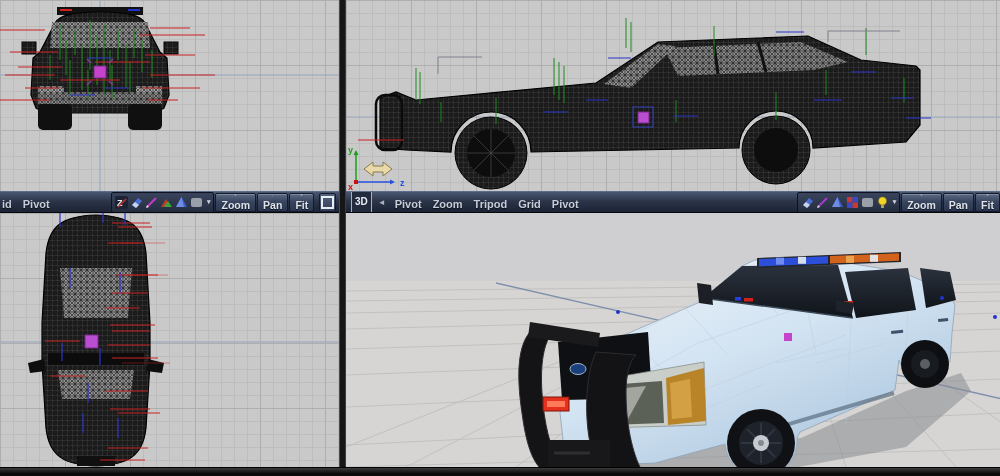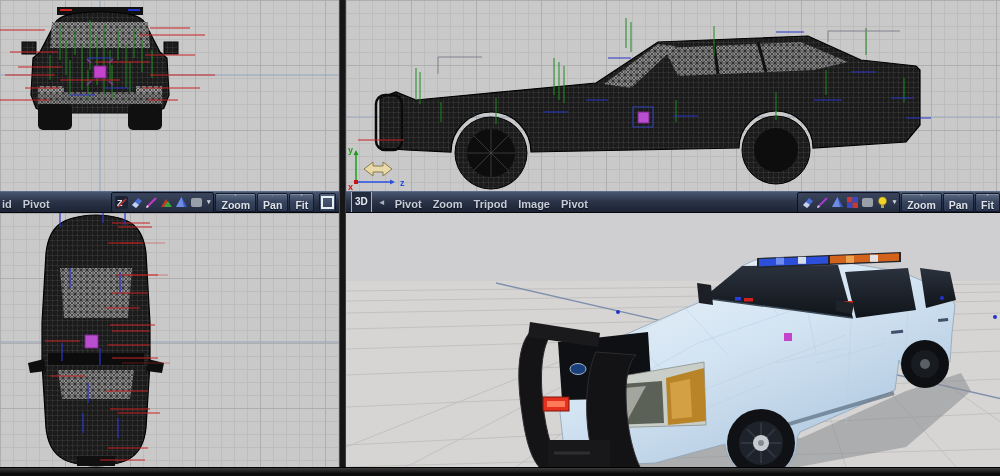--- a/index.html
+++ b/index.html
@@ -210,21 +210,21 @@
         <span class="max-sq"></span>
       </span>
   </div>
 
   <div class="caption caption-right">
     <span class="mode-box">3D</span>
     <span class="caret">◄</span>
     <span class="menu-item">Pivot</span>
     <span class="menu-item">Zoom</span>
     <span class="menu-item">Tripod</span>
-    <span class="menu-item">Image</span>
+    <span class="menu-item">Grid</span>
     <span class="menu-item">Pivot</span>
     <span class="spacer"></span>
     <span class="icon-group">
       <svg class="ti" viewBox="0 0 13 13">
           <polygon points="2,9 8,2 12,5 6,12" fill="#4a6fd4"></polygon>
           <polygon points="2,9 5,6 9,9 6,12" fill="#c8d2e8"></polygon>
         </svg>
       <svg class="ti" viewBox="0 0 13 13">
           <line x1="2" y1="11" x2="11" y2="2" stroke="#a23ac8" stroke-width="2.2"></line>
           <polygon points="1,12 4,11 2,9" fill="#e0e0e0"></polygon>

